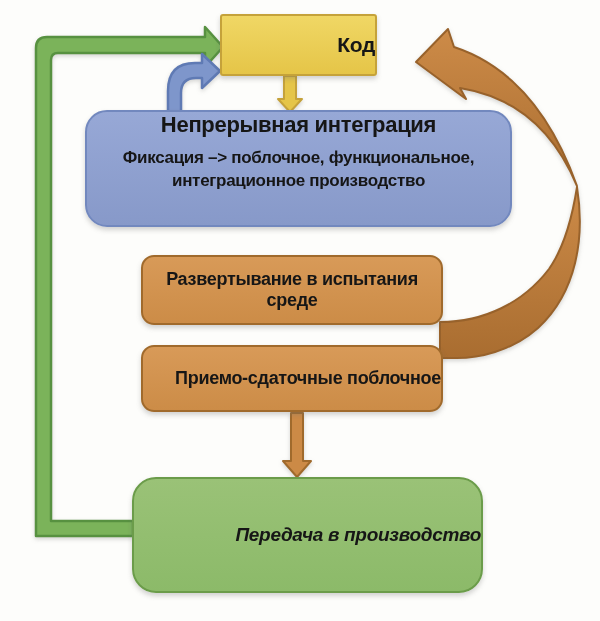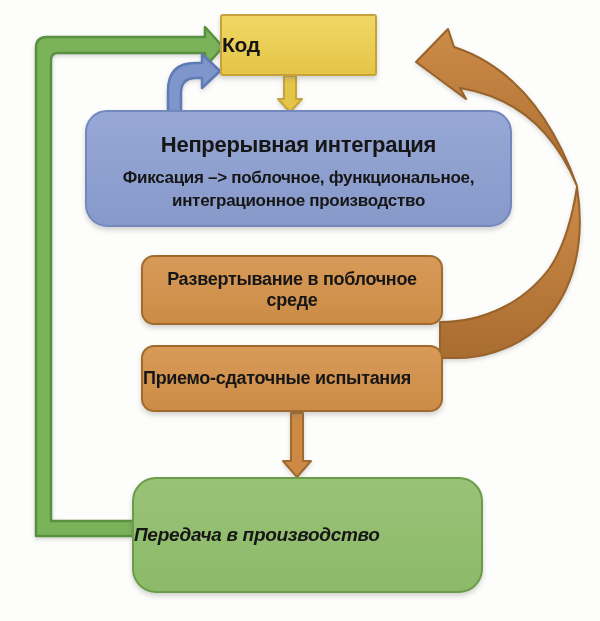--- a/index.html
+++ b/index.html
@@ -11,40 +11,39 @@
     font-family:"Liberation Sans","DejaVu Sans",sans-serif;
     color:var(--text,#161616);
   }
   .arrow-layer{
     position:absolute;left:0;top:0;width:600px;height:621px;z-index:1;
     filter:drop-shadow(0 2px 2px rgba(90,90,90,.25));
   }
   .box{
     position:absolute;z-index:2;
     box-sizing:border-box;
-    display:flex;align-items:center;justify-content:flex-start;
+    display:flex;align-items:center;justify-content:flex-end;
     text-align:center;
     font-weight:bold;
     letter-spacing:-0.3px;
     box-shadow:0 3px 5px rgba(110,110,110,.30);
   }
   .box-code{
     left:220px;top:14px;width:157px;height:62px;
     border:2px solid var(--yellow-border);
     border-radius:3px;
     background:linear-gradient(to bottom,var(--yellow-fill-top),var(--yellow-fill));
     font-size:21px;
   }
   .box-ci{
     left:85px;top:110px;width:427px;height:117px;
     border:2px solid var(--blue-border);
     border-radius:22px;
     background:linear-gradient(to bottom,var(--blue-fill-top),var(--blue-fill));
     flex-direction:column;justify-content:flex-start;
-    padding-top:20px;
   }
   .box-ci .ci-title{font-size:22px;line-height:26px;margin-bottom:8px;}
   .box-ci .ci-line{font-size:17px;line-height:23px;}
   .box-orange{
     left:141px;width:302px;
     border:2px solid var(--orange-border);
     border-radius:13px;
     background:linear-gradient(to bottom,var(--orange-fill-top),var(--orange-fill));
     font-size:18px;
   }
@@ -106,24 +105,24 @@
     <span>Код</span>
   </div>
 
   <div class="box box-ci">
     <span class="ci-title">Непрерывная интеграция</span>
     <span class="ci-line">Фиксация –&gt; поблочное, функциональное,</span>
     <span class="ci-line">интеграционное производство</span>
   </div>
 
   <div class="box box-orange box-deploy">
-    <span>Развертывание в поблочное среде</span>
+    <span>Развертывание в испытания среде</span>
   </div>
 
   <div class="box box-orange box-accept">
-    <span>Приемо-сдаточные испытания</span>
+    <span>Приемо-сдаточные поблочное</span>
   </div>
 
   <div class="box box-prod">
     <span>Передача в производство</span>
   </div>
 
 </div>
 
 </body></html>

